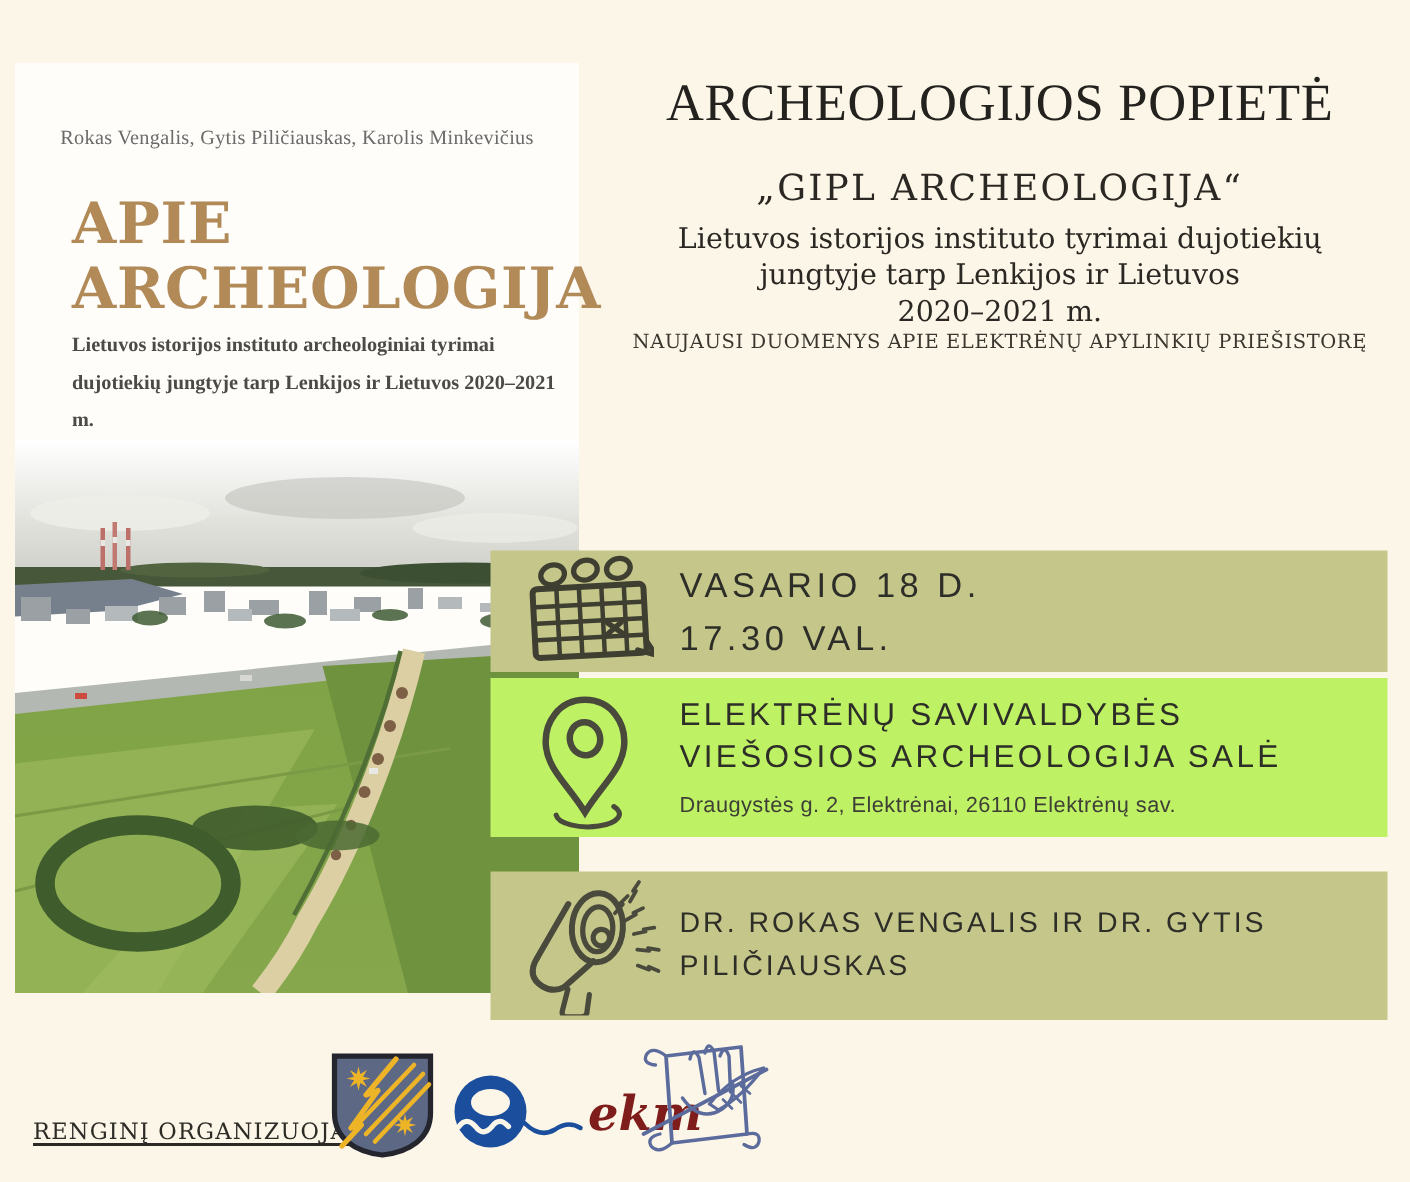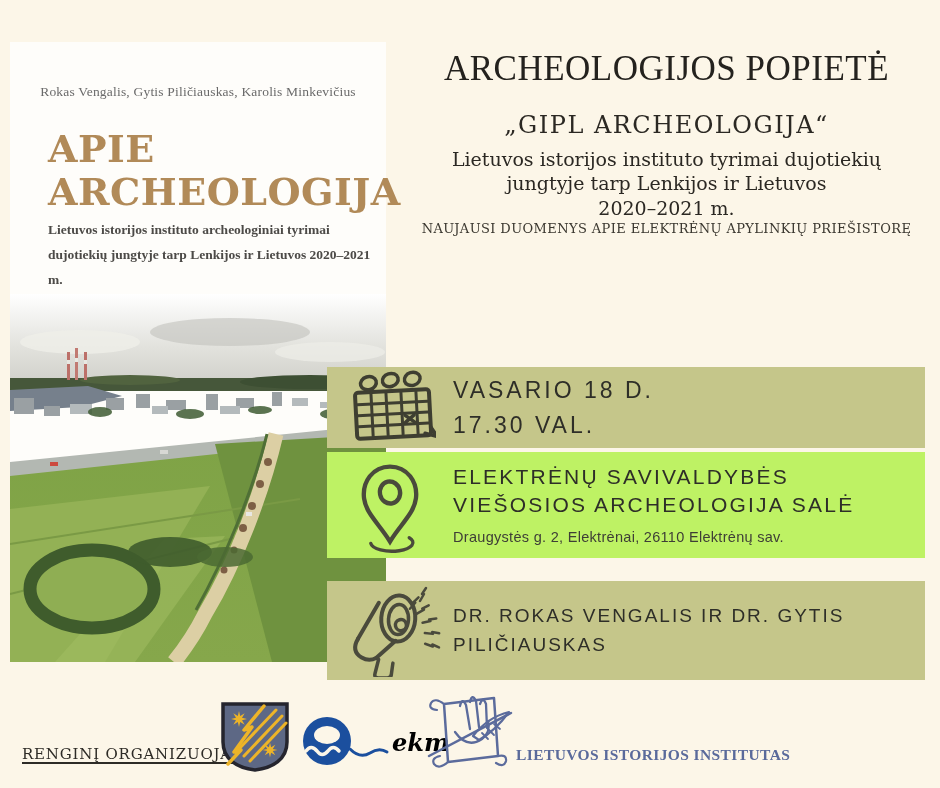--- a/index.html
+++ b/index.html
@@ -42,21 +42,21 @@
   .banner-speakers .banner-text { font-size:19px; letter-spacing:2px; line-height:1.5; }
   .address { font-size:14.5px; letter-spacing:0.3px; margin-top:8px; color:#3e3e36; }
 
   
   .organizers { position:absolute; left:22px; top:745px; font-family:"DejaVu Serif", serif;
     font-size:15px; letter-spacing:0.8px; color:#2d2b26; text-decoration:underline;
     text-underline-offset:3px; text-decoration-thickness:1.5px; }
   .shield-logo { position:absolute; left:218px; top:700px; }
   .ekm-logo { position:absolute; left:300px; top:714px; display:flex; align-items:center; }
   .ekm-text { font-family:"DejaVu Serif", serif; font-style:italic; font-weight:700;
-    font-size:24px; color:#000000; margin-left:2px; }
+    font-size:32px; color:#7f1d1d; margin-left:2px; }
   .lii-logo { position:absolute; left:424px; top:690px; }
   .lii-label { position:absolute; left:516px; top:746px; font-family:"Liberation Serif", serif;
     font-weight:700; font-size:15.5px; letter-spacing:0.4px; color:#5a6a9b; }
 </style>
 </head>
 <body>
 
 <div class="poster">
 
   <div class="cover">
@@ -265,15 +265,14 @@
     <path d="M20,14 L70,8 L74,66 L24,72 Z" stroke-width="2.5"></path>
     <path d="M20,14 q-9,-7 -13,-1 q-3,6 6,7" stroke-width="2.2"></path>
     <path d="M24,72 q-9,8 -14,2 q-3,-6 6,-8" stroke-width="2.2"></path>
     <path d="M74,66 q9,-2 8,5 q-2,7 -10,2" stroke-width="2.2"></path>
     <path d="M36,16 q2,-9 6,-1 l4,24 M46,12 q2,-9 6,-1 l3,26 M56,14 q3,-8 6,0 l1,24" stroke-width="2.3"></path>
     <path d="M31,42 q12,17 27,7 q9,-7 6,-18" stroke-width="2.3"></path>
     <line x1="5" y1="66" x2="87" y2="23" stroke-width="2.5"></line>
     <path d="M49,46 Q64,27 85,22 Q71,41 55,50 Z" stroke-width="2.2"></path>
     <path d="M58,43 l6,6 M64,39 l6,6 M70,34 l6,5" stroke-width="1.8"></path>
   </svg>
-  <div class="lii-label">LIETUVOS ISTORIJOS INSTITUTAS</div>
 
 </div>
 
 </body></html>

